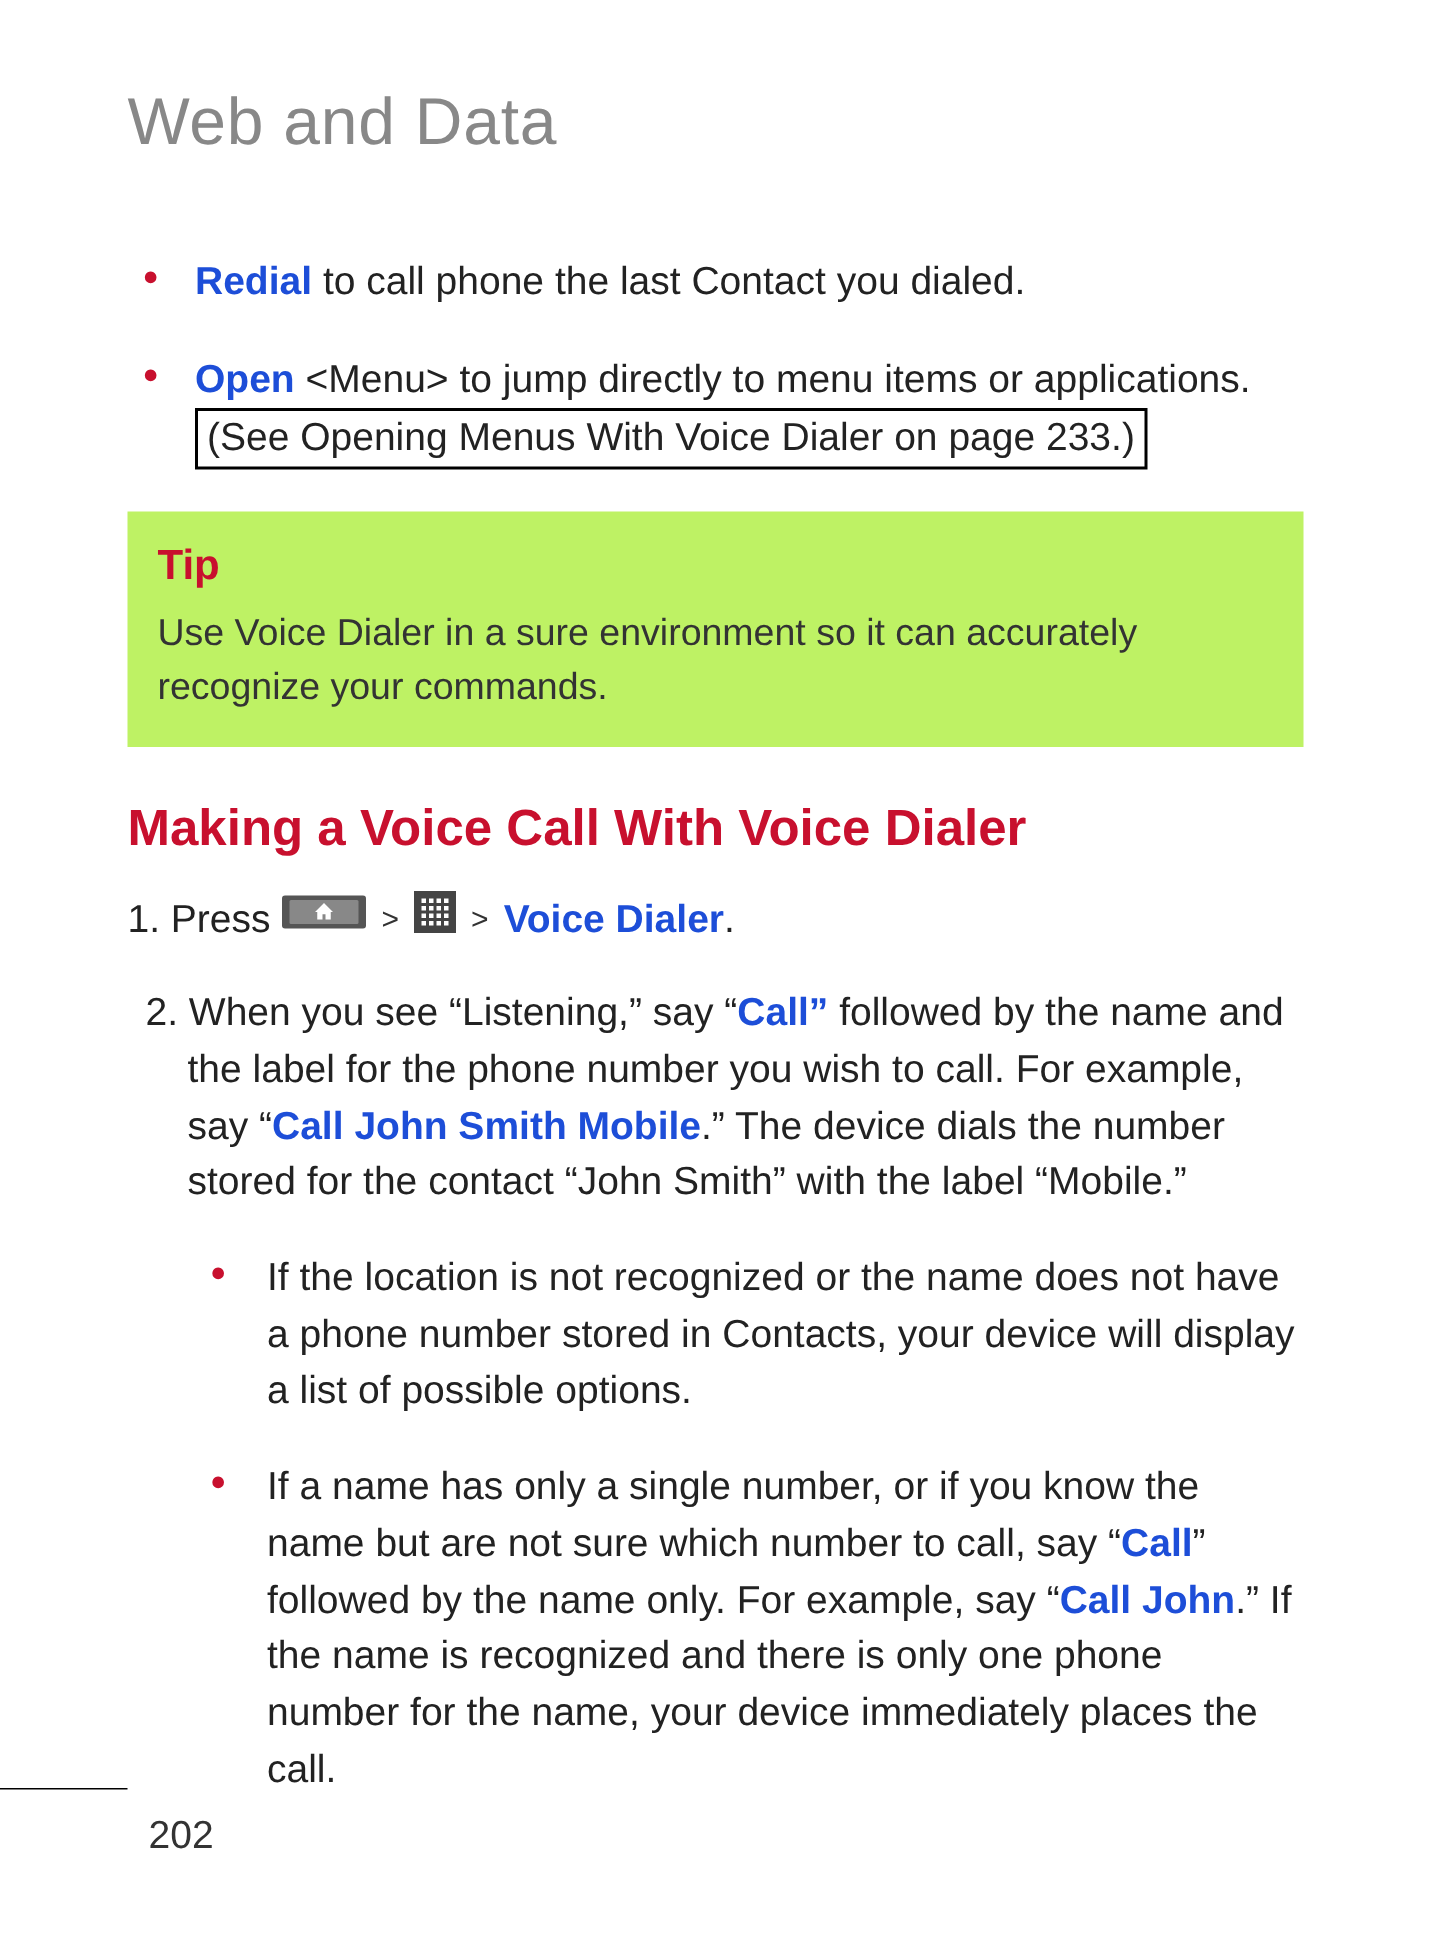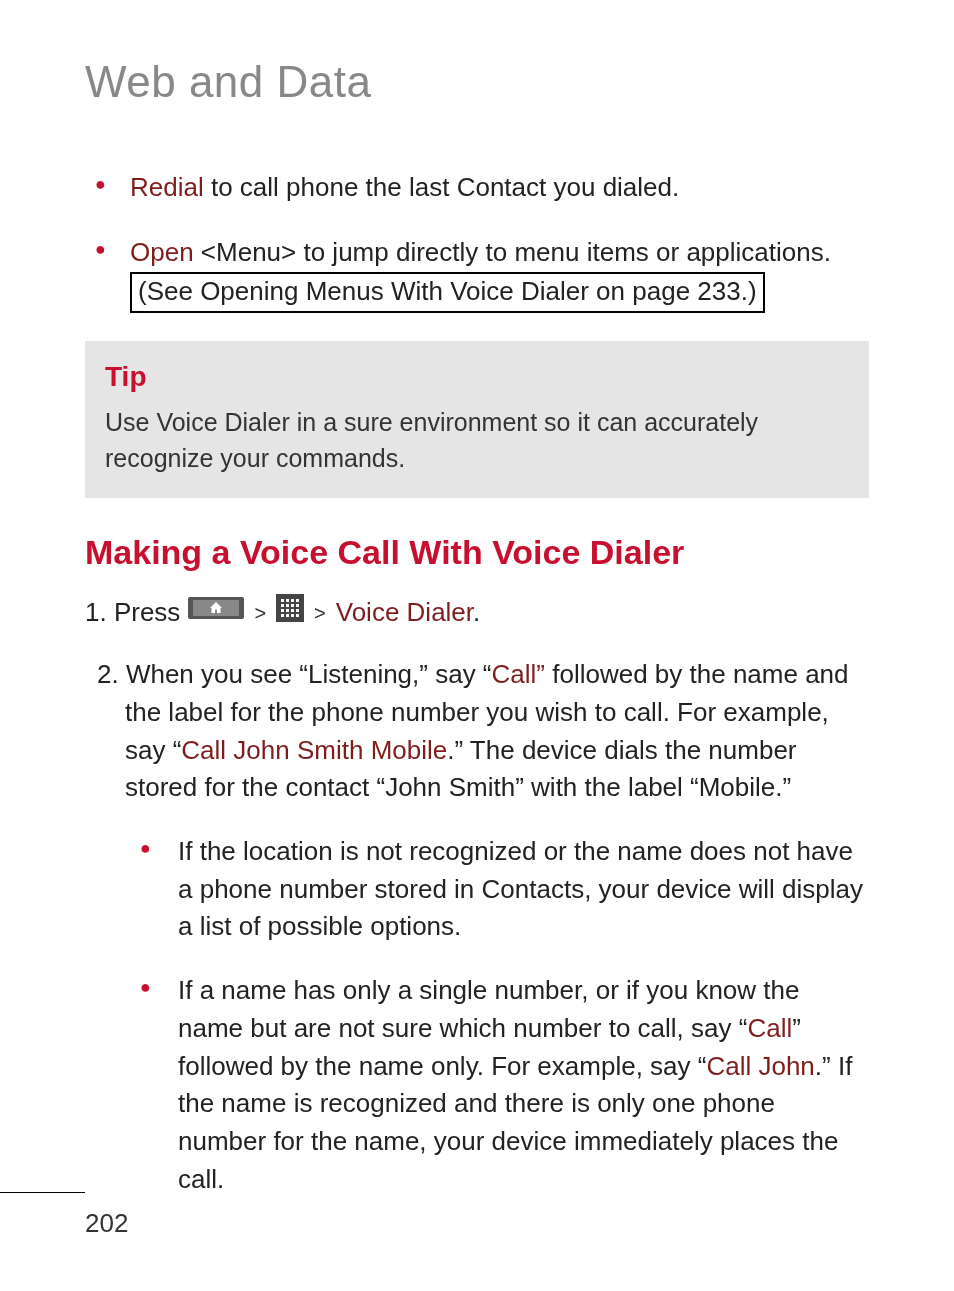--- a/index.html
+++ b/index.html
@@ -36,31 +36,31 @@
     }
     ul.top-bullets > li::before {
       content: "●";
       color: #c8102e;
       position: absolute;
       left: 0;
       top: 2px;
       font-size: 18px;
     }
     .bold {
-      font-weight: normal;
-      color: #7f1d1d;
+      font-weight: bold;
+      color: #1d4ed8;
     }
     .boxed {
       display: inline-block;
       border: 2px solid #000;
       padding: 0 6px 2px 6px;
       line-height: 1.35;
     }
     .tip-box {
-      background: #e5e5e5;
+      background: #bef264;
       padding: 16px 20px 22px 20px;
       margin: 10px 0 30px 0;
     }
     .tip-title {
       color: #c8102e;
       font-weight: bold;
       font-size: 28px;
       margin-bottom: 6px;
     }
     .tip-body {
@@ -112,21 +112,21 @@
       content: "●";
       color: #c8102e;
       position: absolute;
       left: 0;
       top: 2px;
       font-size: 18px;
     }
     .page-number {
       position: absolute;
       bottom: 48px;
-      left: 85px;
+      left: 99px;
       font-size: 26px;
       color: #333;
     }
     .page-rule {
       position: absolute;
       bottom: 98px;
       left: 0;
       width: 85px;
       height: 1px;
       background: #000;

